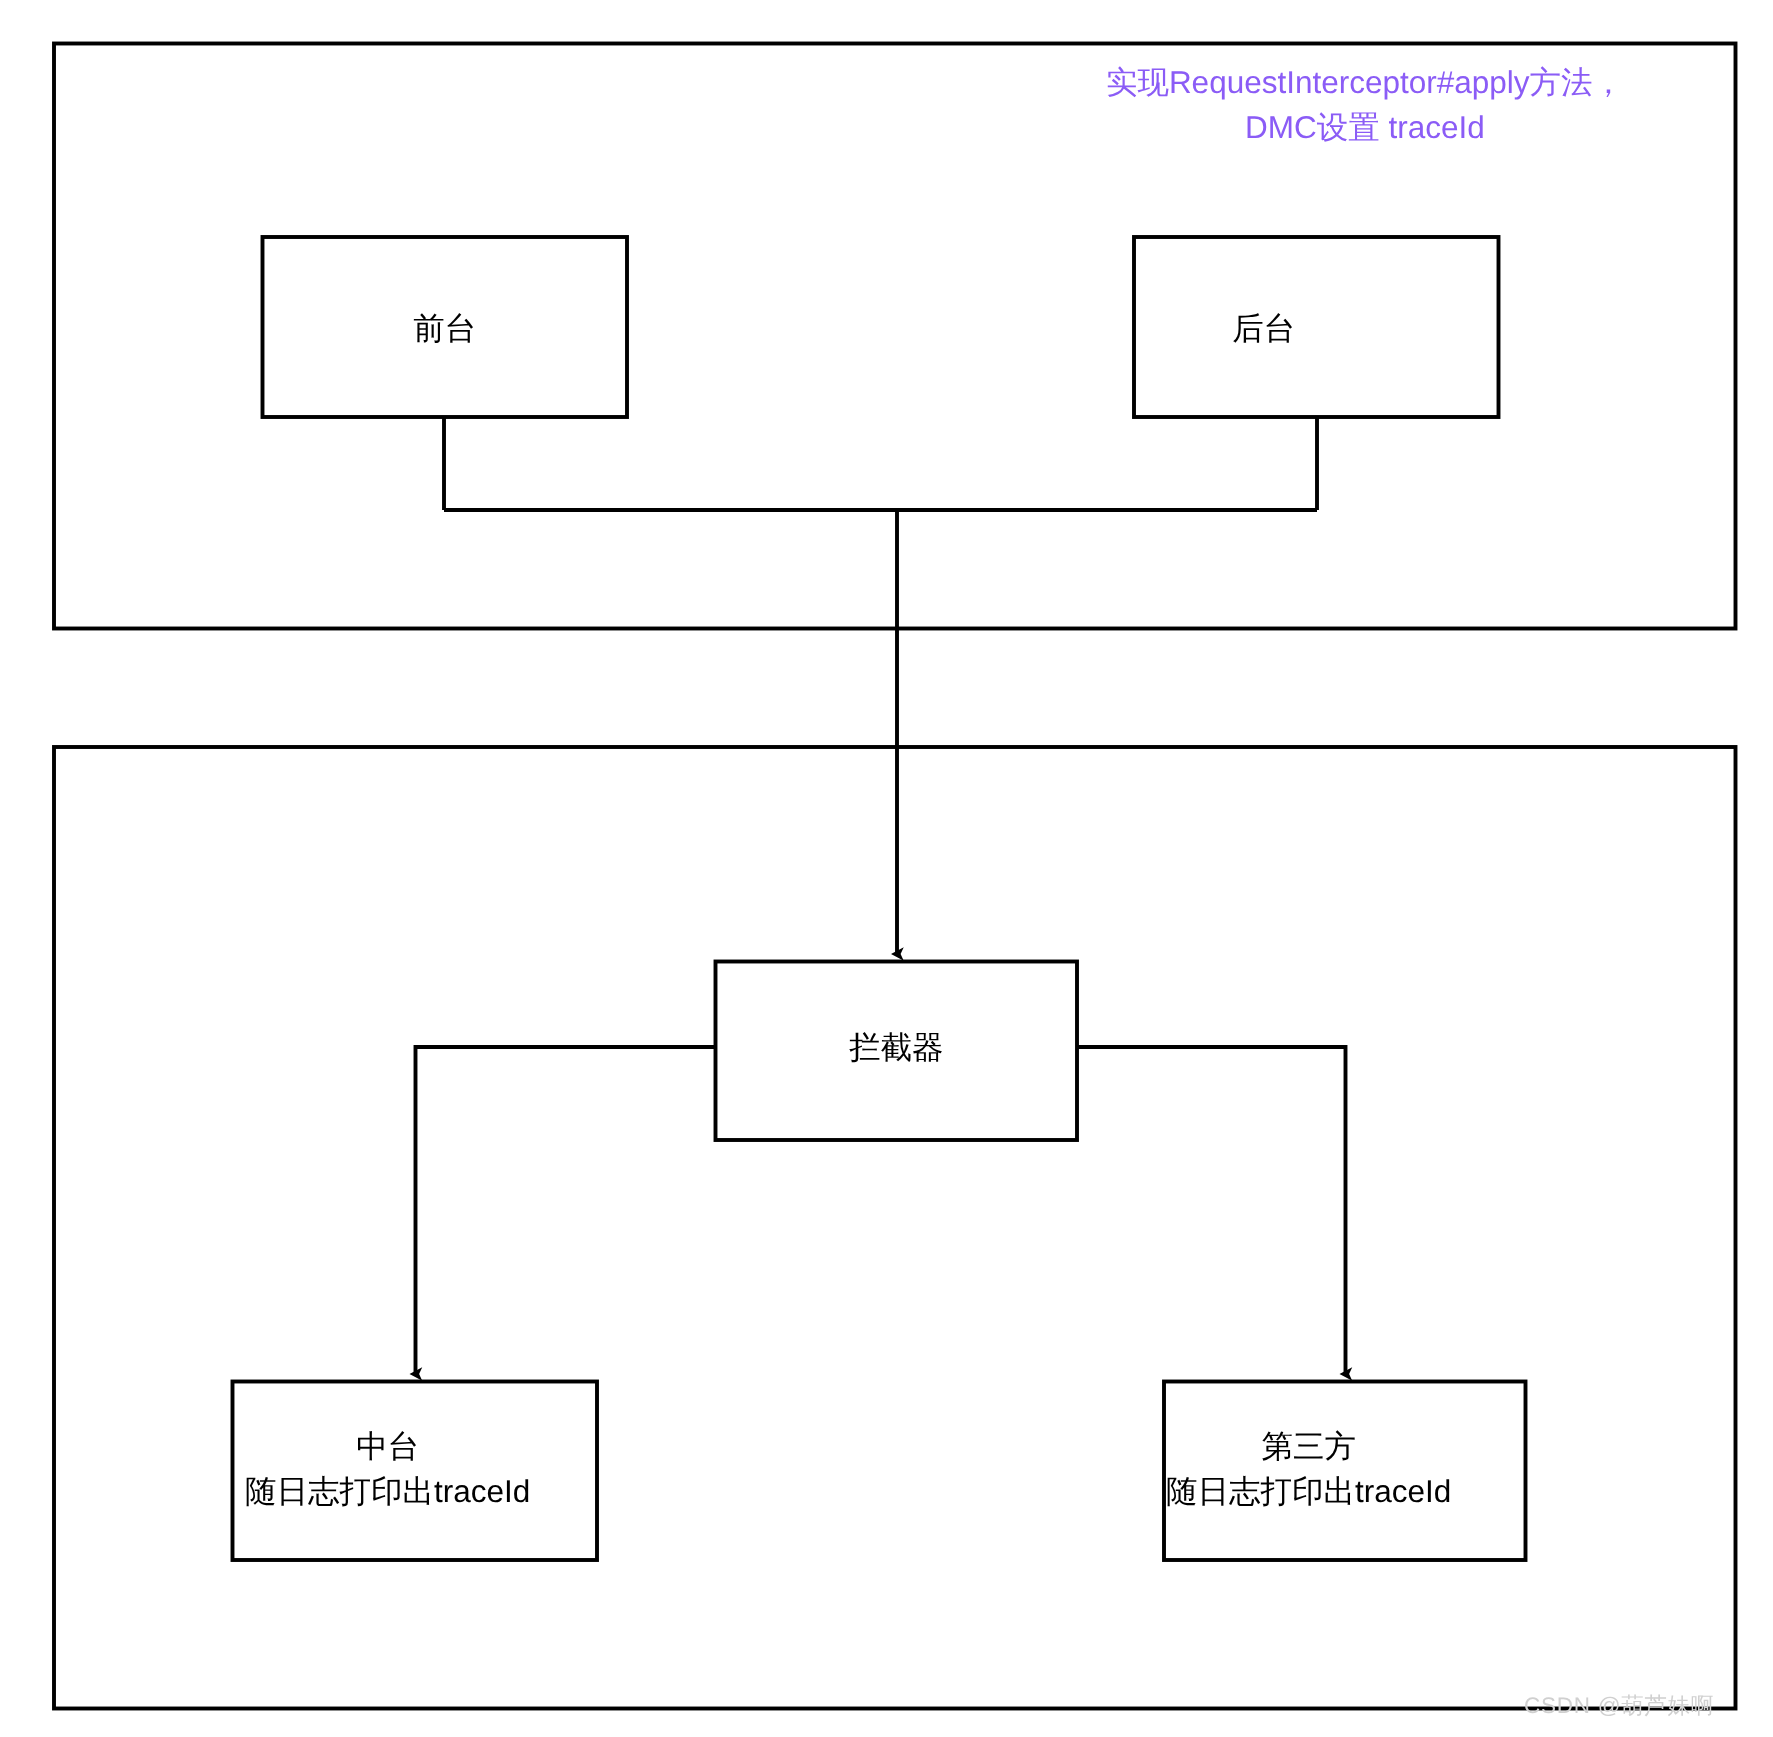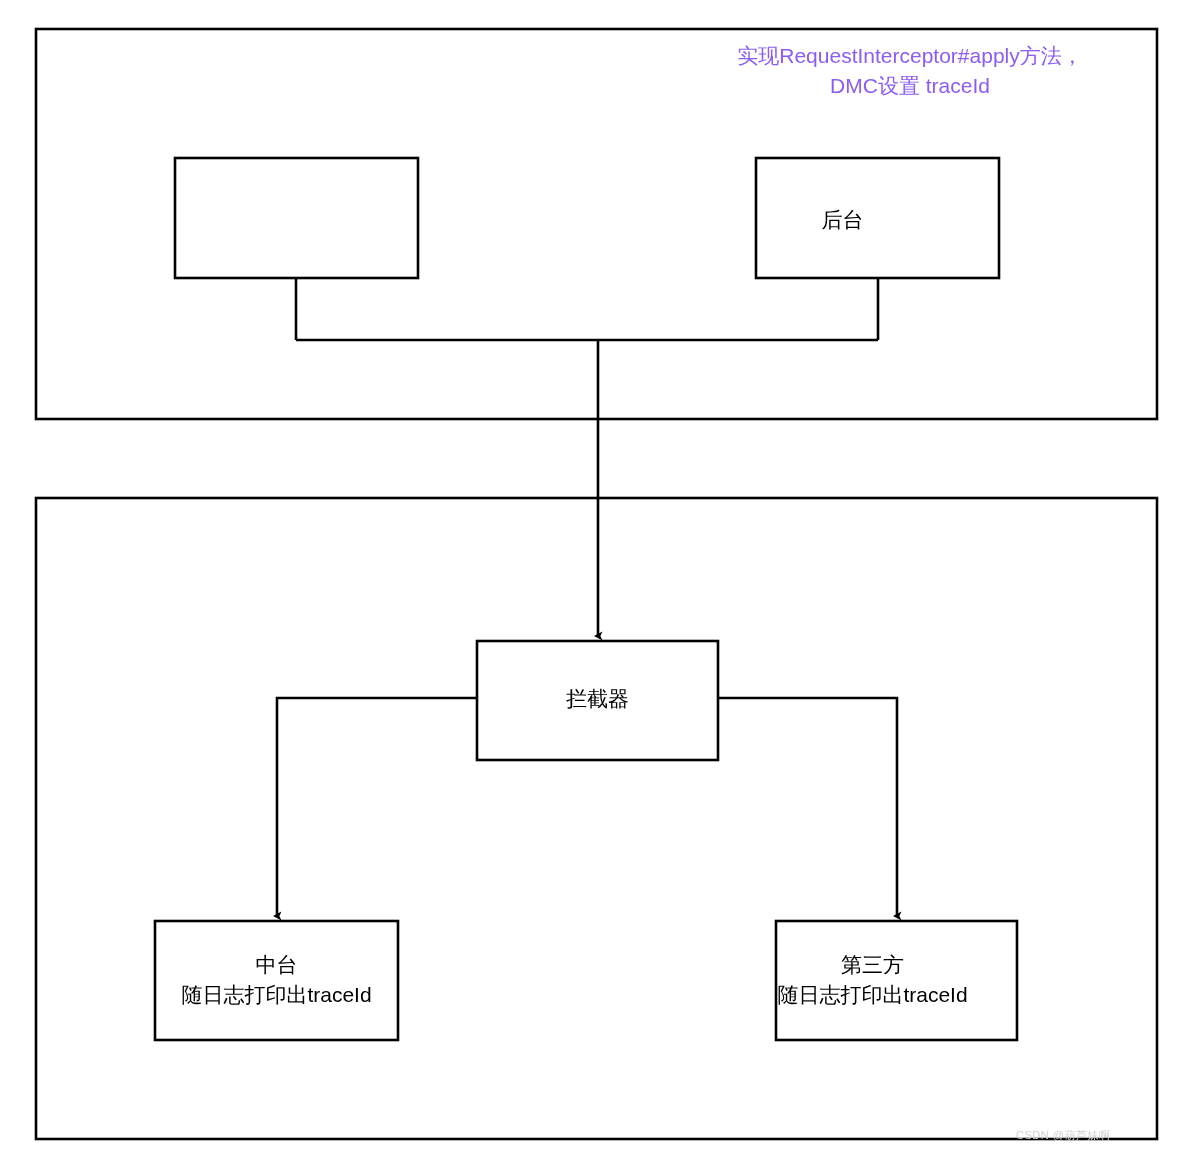--- a/index.html
+++ b/index.html
@@ -60,34 +60,34 @@
     left: 744px;
     top: 205px;
     width: 197px;
   }
   #label-interceptor {
     left: 477px;
     top: 684px;
     width: 241px;
   }
   #label-middle {
-    left: 155px;
+    left: 137px;
     top: 950px;
     width: 243px;
   }
   #label-thirdparty {
     left: 752px;
     top: 950px;
     width: 241px;
   }
   #watermark {
     position: absolute;
     left: 1016px;
     top: 1128px;
-    font-size: 11px;
+    font-size: 15px;
     color: #d0d0d0;
     letter-spacing: 0.5px;
     white-space: nowrap;
   }
 </style>
 </head>
 <body>
 
 <div id="canvas">
 
@@ -114,20 +114,21 @@
 
     <path d="M 477 698 L 277 698 L 277 916" fill="none" stroke="#000000" stroke-width="2.6" marker-end="url(#arrowhead)"></path>
 
     <path d="M 718 698 L 897 698 L 897 916" fill="none" stroke="#000000" stroke-width="2.6" marker-end="url(#arrowhead)"></path>
   </svg>
 
   <div class="annotation" id="group-top-label">实现RequestInterceptor#apply方法，
 DMC设置  traceId</div>
 
 
+  <div class="node-label" id="label-frontend">前台</div>
 
   <div class="node-label" id="label-backend">后台</div>
 
   <div class="node-label" id="label-interceptor">拦截器</div>
 
   <div class="node-label" id="label-middle">中台
 随日志打印出traceId</div>
 
   <div class="node-label" id="label-thirdparty">第三方
 随日志打印出traceId</div>

